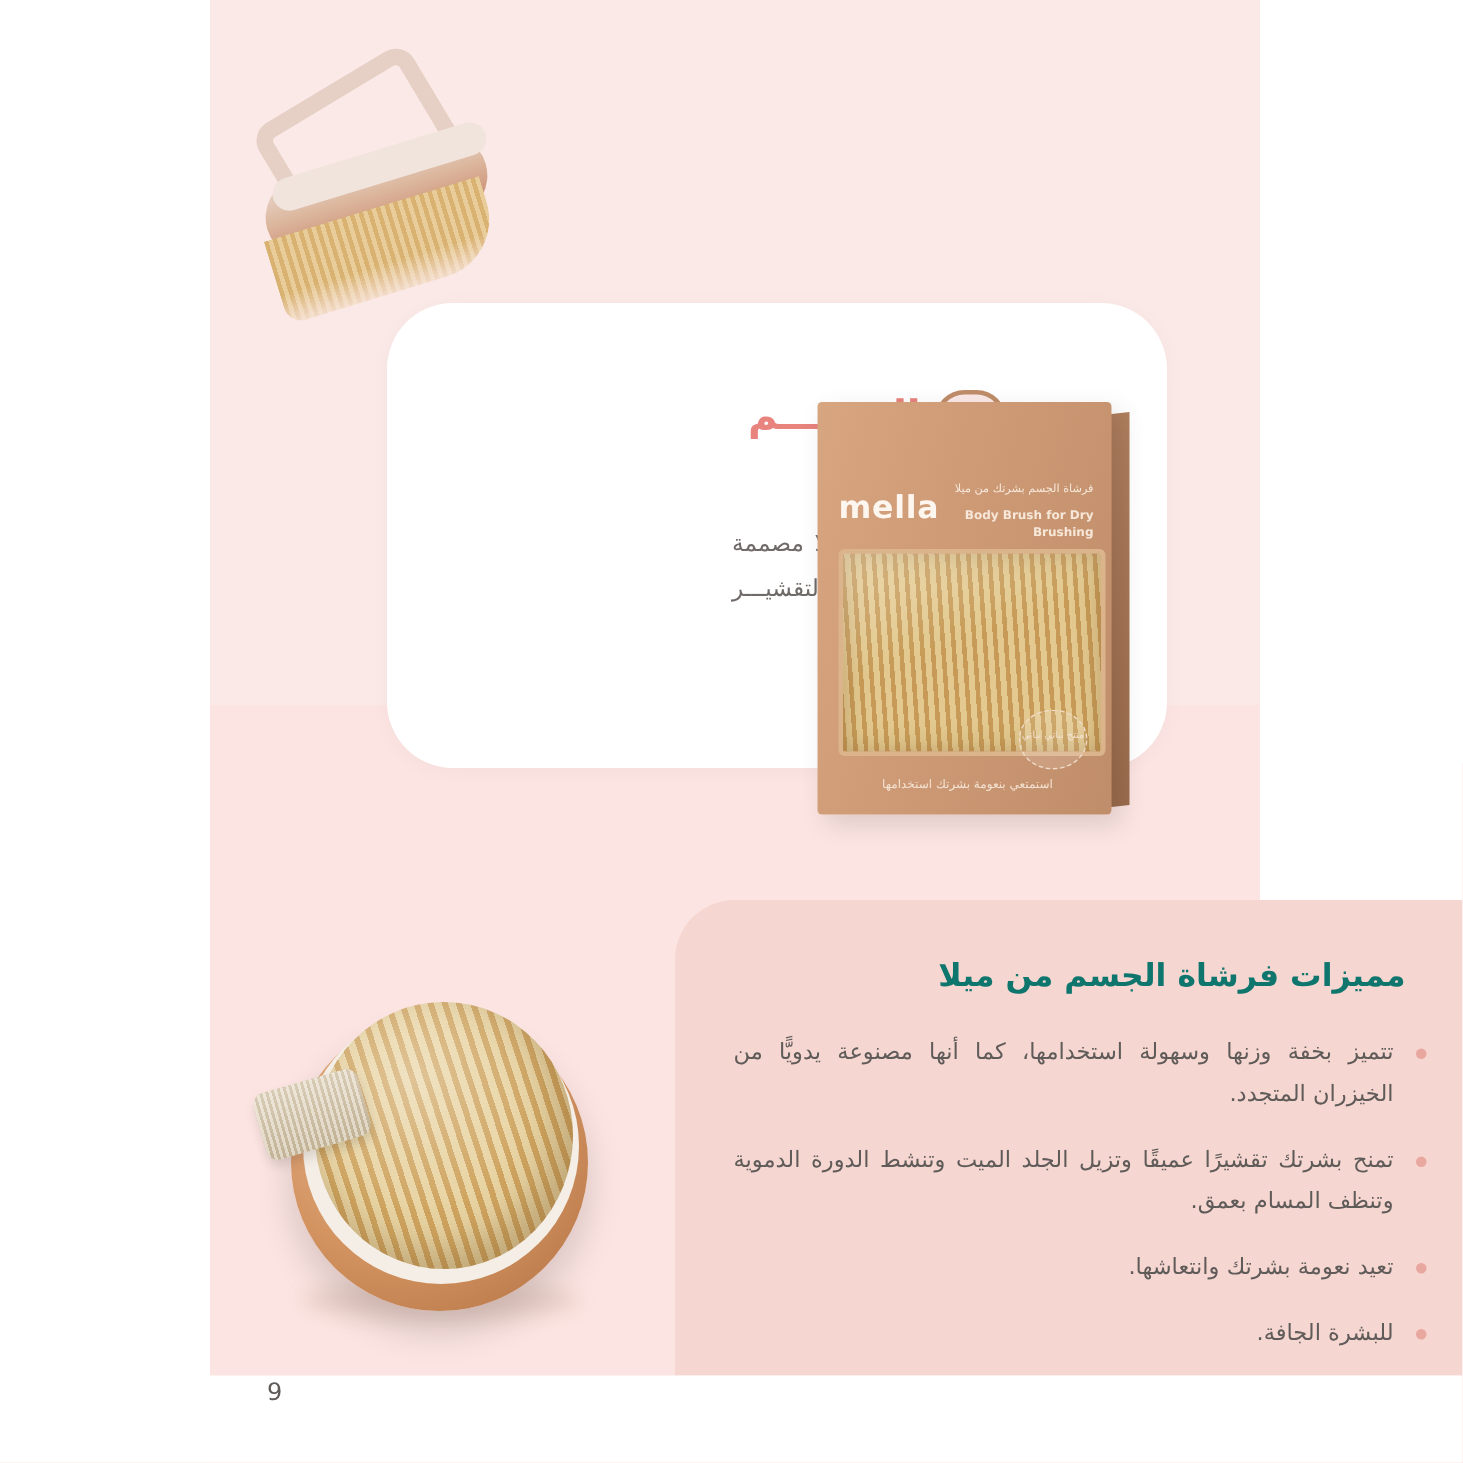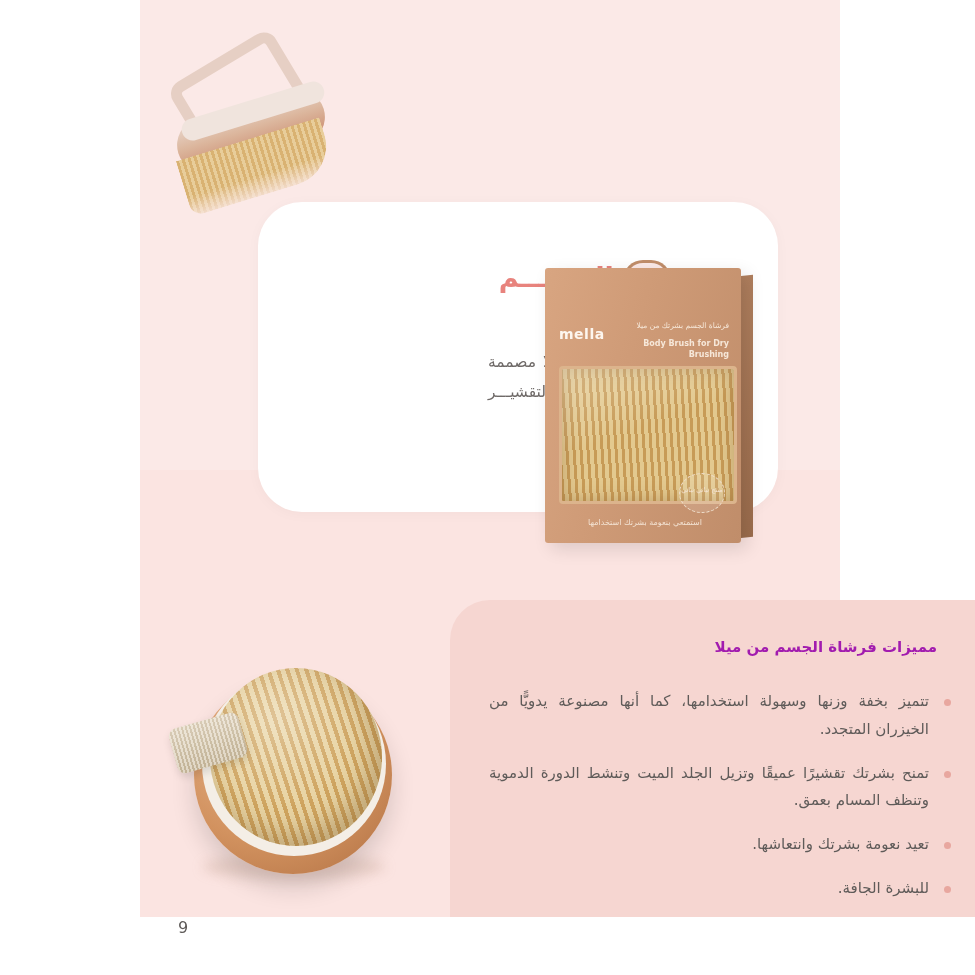--- a/index.html
+++ b/index.html
@@ -186,21 +186,21 @@
     border: 3px solid #c08d6a;
     border-bottom: none;
     border-top-left-radius: 20px;
     border-top-right-radius: 20px;
     background: #fbe9e7;
   }
   .box-brand {
     position: absolute;
     left: 14px; top: 58px;
     color: #fdf6ef;
-    font-size: 14px;
+    font-size: 21px;
     font-weight: bold;
     letter-spacing: 0.5px;
     font-family: "DejaVu Sans", sans-serif;
     text-align: right;
   }
   .box-ar {
     position: absolute;
     right: 12px; top: 52px;
     color: #f6e7d8;
     font-size: 7.5px;
@@ -330,22 +330,22 @@
 
   
   .features {
     position: absolute;
     left: 450px; top: 600px;
     width: 525px; height: 317px;
   }
   .features-title {
     position: absolute;
     right: 38px; top: 38px;
-    color: #a21caf;
-    font-size: 15px;
+    color: #0f766e;
+    font-size: 21px;
     font-weight: bold;
     direction: rtl;
     text-align: center;
   }
   .features-list {
     position: absolute;
     right: 24px; top: 88px;
     width: 462px;
     direction: rtl;
     list-style: none;

